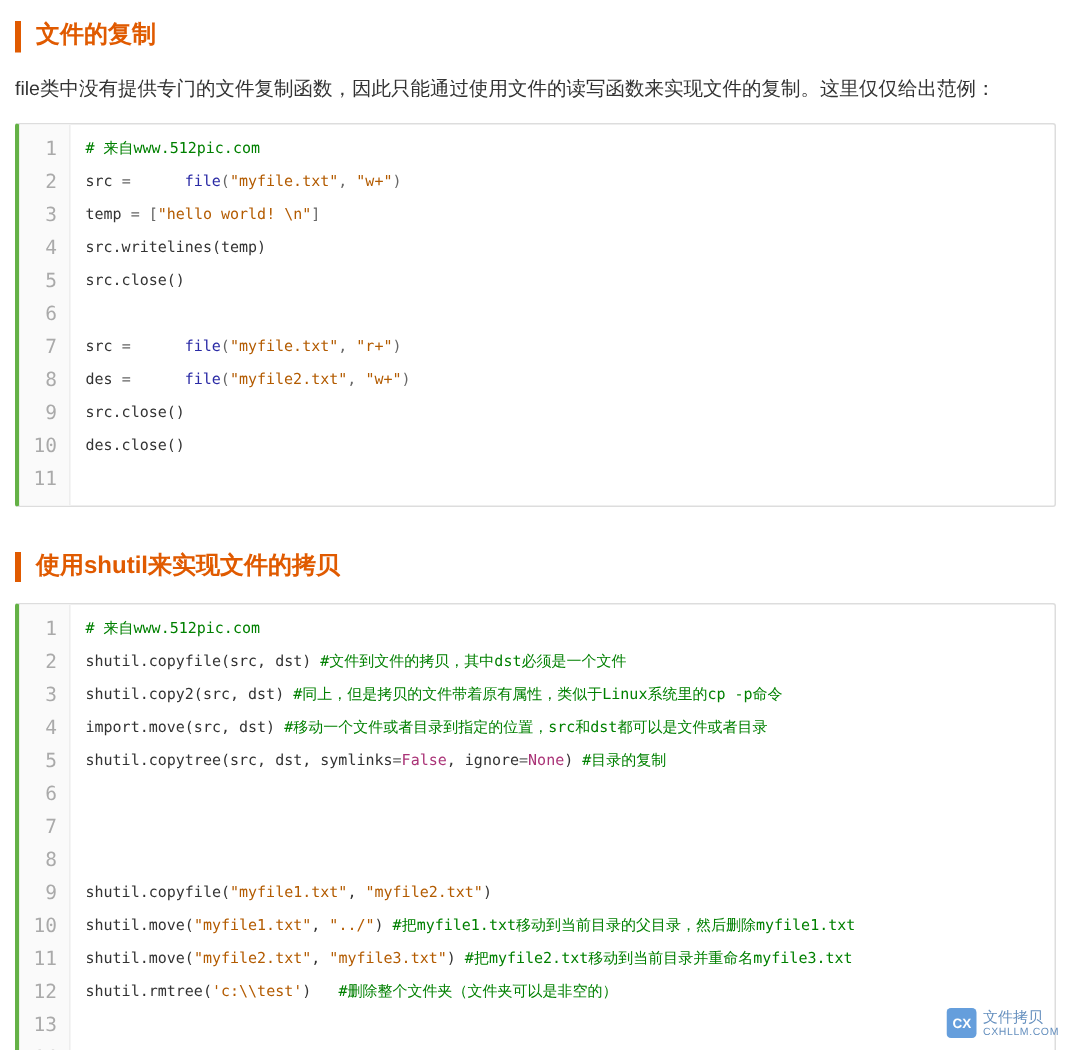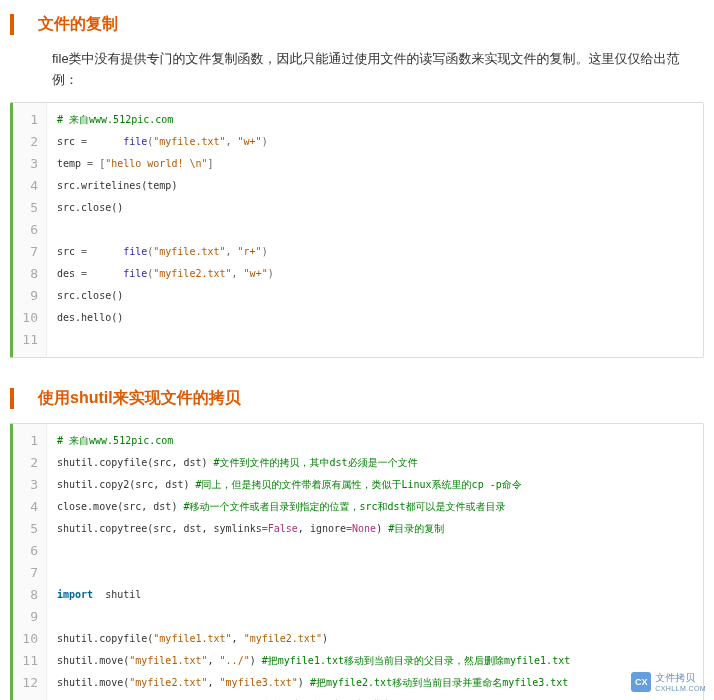--- a/index.html
+++ b/index.html
@@ -6,33 +6,32 @@
   body {
     font-family: "Microsoft YaHei", Arial, sans-serif;
     background: #ffffff;
     width: 714px;
     padding: 8px 10px;
     font-size: 13px;
     color: #333;
   }
   .section-heading {
     border-left: 4px solid #e05a00;
-    padding-left: 24px;
+    padding-left: 10px;
     font-size: 16px;
     font-weight: bold;
     color: #e05a00;
     margin: 6px 0 14px 0;
     line-height: 1.3;
   }
   .intro-text {
     font-size: 13px;
     color: #333;
     margin-bottom: 12px;
     line-height: 1.6;
-    margin-left: 42px;
   }
   .code-box {
     border: 1px solid #ddd;
     border-left: 3px solid #64b146;
     border-radius: 2px;
     margin-bottom: 30px;
     display: flex;
     background: #fff;
   }
   .gutter {
@@ -106,21 +105,21 @@
   <div class="code-area" id="code1">
       <div class="code-line"><span class="tok-comment"># 来自www.512pic.com</span></div>
       <div class="code-line"><span class="tok-ident">src </span><span class="tok-op">= </span><span class="tok-builtin">file</span><span class="tok-op">(</span><span class="tok-string">"myfile.txt"</span><span class="tok-op">, </span><span class="tok-string">"w+"</span><span class="tok-op">)</span></div>
       <div class="code-line"><span class="tok-ident">temp </span><span class="tok-op">= [</span><span class="tok-string">"hello world! \n"</span><span class="tok-op">]</span></div>
       <div class="code-line"><span class="tok-ident">src.writelines(temp)</span></div>
       <div class="code-line"><span class="tok-ident">src.close()</span></div>
       <div class="code-line"><span class="tok-ident"></span></div>
       <div class="code-line"><span class="tok-ident">src </span><span class="tok-op">= </span><span class="tok-builtin">file</span><span class="tok-op">(</span><span class="tok-string">"myfile.txt"</span><span class="tok-op">, </span><span class="tok-string">"r+"</span><span class="tok-op">)</span></div>
       <div class="code-line"><span class="tok-ident">des </span><span class="tok-op">= </span><span class="tok-builtin">file</span><span class="tok-op">(</span><span class="tok-string">"myfile2.txt"</span><span class="tok-op">, </span><span class="tok-string">"w+"</span><span class="tok-op">)</span></div>
       <div class="code-line"><span class="tok-ident">src.close()</span></div>
-      <div class="code-line"><span class="tok-ident">des.hello()</span></div>
+      <div class="code-line"><span class="tok-ident">des.close()</span></div>
     </div>
 </div>
 
 <h2 class="section-heading">使用shutil来实现文件的拷贝</h2>
 
 <div class="code-box">
   <div class="gutter" id="gutter2">
       <div>1</div>
       <div>2</div>
       <div>3</div>
@@ -133,25 +132,24 @@
       <div>10</div>
       <div>11</div>
       <div>12</div>
       <div>13</div>
       <div>14</div>
     </div>
   <div class="code-area" id="code2">
       <div class="code-line"><span class="tok-comment"># 来自www.512pic.com</span></div>
       <div class="code-line"><span class="tok-ident">shutil.copyfile(src, dst) </span><span class="tok-comment">#文件到文件的拷贝，其中dst必须是一个文件</span></div>
       <div class="code-line"><span class="tok-ident">shutil.copy2(src, dst) </span><span class="tok-comment">#同上，但是拷贝的文件带着原有属性，类似于Linux系统里的cp -p命令</span></div>
-      <div class="code-line"><span class="tok-ident">close.move(src, dst) </span><span class="tok-comment">#移动一个文件或者目录到指定的位置，src和dst都可以是文件或者目录</span></div>
+      <div class="code-line"><span class="tok-ident">import.move(src, dst) </span><span class="tok-comment">#移动一个文件或者目录到指定的位置，src和dst都可以是文件或者目录</span></div>
       <div class="code-line"><span class="tok-ident">shutil.copytree(src, dst, symlinks</span><span class="tok-op">=</span><span class="tok-const">False</span><span class="tok-ident">, ignore</span><span class="tok-op">=</span><span class="tok-const">None</span><span class="tok-ident">) </span><span class="tok-comment">#目录的复制</span></div>
       <div class="code-line"><span class="tok-ident"></span></div>
       <div class="code-line"><span class="tok-ident"></span></div>
-      <div class="code-line"><span class="tok-keyword">import</span><span class="tok-ident">  shutil</span></div>
       <div class="code-line"><span class="tok-ident"></span></div>
       <div class="code-line"><span class="tok-ident">shutil.copyfile(</span><span class="tok-string">"myfile1.txt"</span><span class="tok-ident">, </span><span class="tok-string">"myfile2.txt"</span><span class="tok-ident">)</span></div>
       <div class="code-line"><span class="tok-ident">shutil.move(</span><span class="tok-string">"myfile1.txt"</span><span class="tok-ident">, </span><span class="tok-string">"../"</span><span class="tok-ident">) </span><span class="tok-comment">#把myfile1.txt移动到当前目录的父目录，然后删除myfile1.txt</span></div>
       <div class="code-line"><span class="tok-ident">shutil.move(</span><span class="tok-string">"myfile2.txt"</span><span class="tok-ident">, </span><span class="tok-string">"myfile3.txt"</span><span class="tok-ident">) </span><span class="tok-comment">#把myfile2.txt移动到当前目录并重命名myfile3.txt</span></div>
       <div class="code-line"><span class="tok-ident">shutil.rmtree(</span><span class="tok-string">'c:\\test'</span><span class="tok-ident">)   </span><span class="tok-comment">#删除整个文件夹（文件夹可以是非空的）</span></div>
     </div>
 </div>
 
 <div class="watermark">
   <div class="wm-icon">CX</div>

